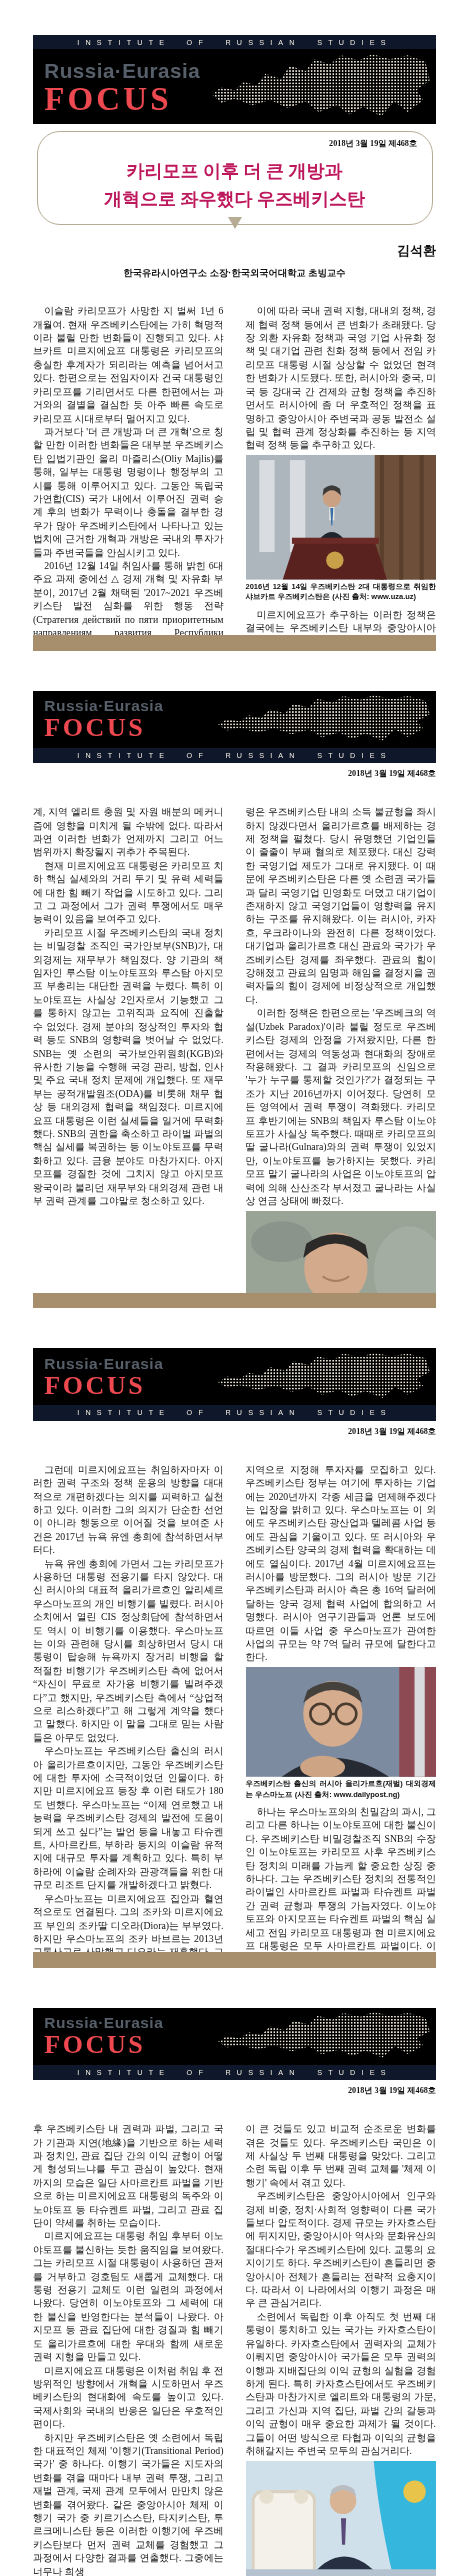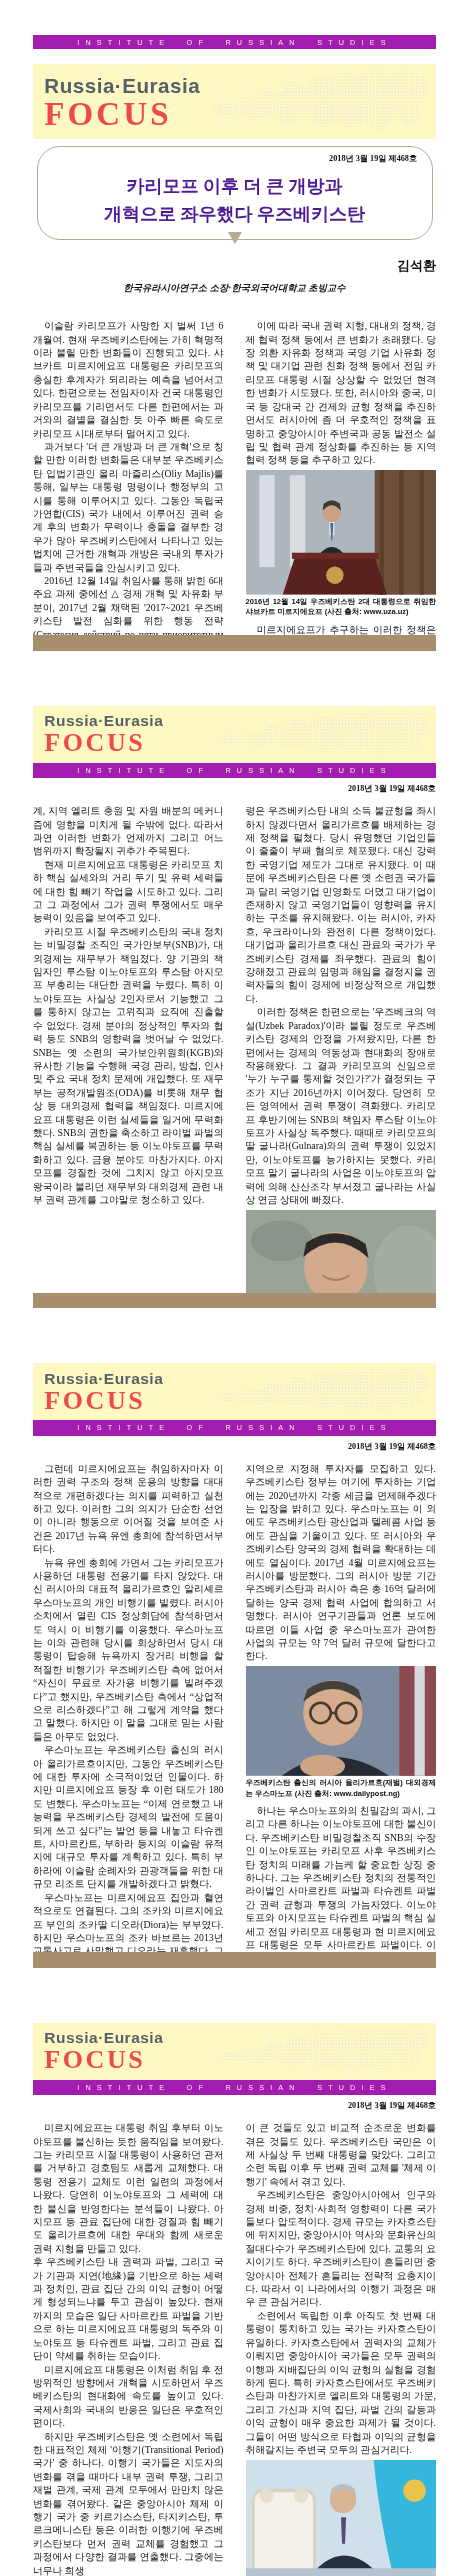--- a/index.html
+++ b/index.html
@@ -1,53 +1,53 @@
 <!DOCTYPE html>
 <html style="font-size:8.2px"><head>
 <meta charset="utf-8">
 <style>
   html,body{margin:0;padding:0;}
   body{width:464px;background:#ffffff;color:#111;
        font-family:"Liberation Serif","DejaVu Serif",serif;}
   .page{position:relative;width:464px;box-sizing:border-box;overflow:hidden;background:#fff;}
   .inner{margin:0 28px 0 33px;}
   
-  .inst-band{height:14.4px;background:#a21caf;display:flex;align-items:center;justify-content:center;}
+  .inst-band{height:14.4px;background:#0f172a;display:flex;align-items:center;justify-content:center;}
   .inst-band span{color:#f6f1e4;font-family:"Liberation Sans",sans-serif;font-size:7.2px;
                   letter-spacing:6.2px;word-spacing:8.2px;white-space:nowrap;overflow:hidden;}
-  .logo-box{position:relative;background:#fef9c3;overflow:hidden;margin-top:15px;}
+  .logo-box{position:relative;background:#000000;overflow:hidden;}
   .logo-box.big{height:75px;}
   .logo-box.small{height:57px;}
   .logo-text{position:absolute;left:11.3px;top:50%;transform:translateY(-50%);}
   .logo-line1{font-family:"Liberation Sans",sans-serif;font-weight:bold;color:#57606a;}
   .big .logo-line1{font-size:20.6px;letter-spacing:0.5px;}
   .small .logo-line1{font-size:15.5px;letter-spacing:0.5px;}
   .logo-line2{font-family:"Liberation Serif",serif;font-weight:bold;color:#ee4950;}
   .big .logo-line2{font-size:33px;letter-spacing:3.1px;line-height:32px;}
   .small .logo-line2{font-size:26px;letter-spacing:2.6px;line-height:26px;}
   .map-dots{position:absolute;right:6.2px;top:50%;transform:translateY(-50%);
             background-image:radial-gradient(circle,#f0e9d7 0.8px,transparent 1px);
             background-size:3.1px 3.1px;
             clip-path:polygon(2% 62%,6% 50%,12% 55%,16% 42%,22% 48%,26% 30%,33% 38%,37% 18%,44% 26%,48% 8%,55% 16%,60% 2%,68% 10%,74% 0%,82% 8%,90% 2%,98% 12%,100% 40%,94% 55%,97% 70%,90% 88%,84% 72%,78% 95%,70% 80%,64% 92%,58% 78%,50% 88%,44% 72%,36% 82%,28% 70%,20% 78%,12% 68%,6% 74%);}
   .big .map-dots{width:222px;height:66px;}
   .small .map-dots{width:216px;height:48px;}
   .dateline{text-align:right;font-weight:bold;font-size:8.2px;margin-top:5.2px;}
   
   .bubble{position:relative;margin:6.2px auto 0 auto;width:394px;height:92px;
           border:1.5px solid #b6ac94;border-radius:23px;background:#fff;}
   .bubble .date-in{position:absolute;top:6.2px;right:14.4px;font-weight:bold;font-size:8.2px;}
-  .bubble .title{margin-top:25px;text-align:center;font-size:18px;font-weight:bold;line-height:28px;color:#4c1d95;}
+  .bubble .title{margin-top:25px;text-align:center;font-size:18px;font-weight:bold;line-height:28px;color:#be185d;}
   .pointer{position:absolute;left:50%;bottom:-12px;transform:translateX(-50%);
            width:0;height:0;border:7.7px solid transparent;border-top:12px solid #b6ac94;}
   .author{text-align:right;font-family:"Liberation Sans",sans-serif;font-weight:bold;font-size:13px;margin-top:17.5px;}
-  .affil{text-align:center;font-family:"Liberation Sans",sans-serif;font-weight:bold;font-size:9.3px;margin-top:7.2px;font-style:italic;}
+  .affil{text-align:center;font-family:"Liberation Sans",sans-serif;font-weight:bold;font-size:9.3px;margin-top:7.2px;}
   
   .cols{display:flex;gap:22px;}
   .cols.p1{margin-top:24px;}
-  .cols.pn{margin-top:10px;}
+  .cols.pn{margin-top:26px;}
   .col{width:192px;font-size:9.8px;line-height:13.4px;text-align:justify;}
   .para{margin:0;text-indent:1.15em;}
   .noindent{text-indent:0;}
   .photo{margin:3.6px 0 2.1px;}
   .photo svg{display:block;width:100%;height:auto;}
   .caption{font-family:"Liberation Sans",sans-serif;font-weight:bold;font-size:7.5px;
            line-height:10.3px;text-align:justify;margin:1px 0 5.2px;text-indent:0;}
   
   .separator{height:15.5px;background:#a78e6d;margin:0 28px 0 33px;}
 </style>
@@ -98,21 +98,21 @@
             <circle cx="168" cy="84" r="18" fill="#cba184"></circle>
             <path d="M150 80 q18 -22 36 0 l-2 -14 q-16 -14 -32 0 z" fill="#3c3a38"></path>
             <path d="M128 190 q40 -78 80 0 z" fill="#20262f"></path>
             <rect x="163" y="102" width="10" height="26" fill="#e9e6e0"></rect>
             <path d="M165 104 l6 0 l-2 34 l-2 0 z" fill="#3a6ea8"></path>
             <path d="M96 170 L252 170 L276 244 L72 244 Z" fill="#59221e"></path>
             <rect x="90" y="162" width="170" height="12" fill="#6b2a25"></rect>
             <circle cx="174" cy="206" r="17" fill="#c9a04a"></circle>
           </svg>
         </div>
-        <p class="caption">2016년 12월 14일 우즈베키스탄 2대 대통령으로 취임한 샤브카트 미르지에요프 (사진 출처: www.uza.uz)</p>
+        <p class="caption">2016년 12월 14일 우즈베키스탄 2대 대통령으로 취임한 샤브카트 우즈베키스탄은 (사진 출처: www.uza.uz)</p>
         <div>
             <p class="para">미르지에요프가 추구하는 이러한 정책은 결국에는 우즈베키스탄 내부와 중앙아시아 지역 내 파벌 간 역학 관</p>
           </div>
       </div>
     </div>
   </div>
 </section>
 <div class="separator"></div>
 
 <section class="page" id="p2" style="height:642px;padding-top:40px;">
@@ -216,22 +216,22 @@
         <div class="logo-line2">FOCUS</div>
       </div>
       <div class="map-dots"></div>
     </div>
     <div class="inst-band" style="height:15.5px;">
       <span>INSTITUTE OF RUSSIAN STUDIES</span>
     </div>
     <div class="dateline">2018년 3월 19일 제468호</div>
     <div class="cols pn">
       <div class="col">
+          <p class="para noindent">후 우즈베키스탄 내 권력과 파벌, 그리고 국가 기관과 지연(地緣)을 기반으로 하는 세력과 정치인, 관료 집단 간의 이익 균형이 어떻게 형성되느냐를 두고 관심이 높았다. 현재까지의 모습은 일단 사마르칸트 파벌을 기반으로 하는 미르지에요프 대통령의 독주와 이노야토프 등 타슈켄트 파벌, 그리고 관료 집단이 약세를 취하는 모습이다.</p>
           <p class="para">미르지에요프는 대통령 취임 후부터 이노야토프를 불신하는 듯한 움직임을 보여왔다. 그는 카리모프 시절 대통령이 사용하던 관저를 거부하고 경호팀도 새롭게 교체했다. 대통령 전용기 교체도 이런 일련의 과정에서 나왔다. 당연히 이노야토프와 그 세력에 대한 불신을 반영한다는 분석들이 나왔다. 아지모프 등 관료 집단에 대한 경질과 힘 빼기도 올리가르흐에 대한 우대와 함께 새로운 권력 지형을 만들고 있다.</p>
-          <p class="para noindent">후 우즈베키스탄 내 권력과 파벌, 그리고 국가 기관과 지연(地緣)을 기반으로 하는 세력과 정치인, 관료 집단 간의 이익 균형이 어떻게 형성되느냐를 두고 관심이 높았다. 현재까지의 모습은 일단 사마르칸트 파벌을 기반으로 하는 미르지에요프 대통령의 독주와 이노야토프 등 타슈켄트 파벌, 그리고 관료 집단이 약세를 취하는 모습이다.</p>
           <p class="para">미르지에요프 대통령은 이처럼 취임 후 전방위적인 방향에서 개혁을 시도하면서 우즈베키스탄의 현대화에 속도를 높이고 있다. 국제사회와 국내의 반응은 일단은 우호적인 편이다.</p>
           <p class="para">하지만 우즈베키스탄은 옛 소련에서 독립한 대표적인 체제 '이행기(Transitional Period) 국가' 중 하나다. 이행기 국가들은 지도자의 변화를 겪을 때마다 내부 권력 투쟁, 그리고 재벌 관계, 국제 관계 모두에서 만만치 않은 변화를 겪어왔다. 같은 중앙아시아 체제 이행기 국가 중 키르기스스탄, 타지키스탄, 투르크메니스탄 등은 이러한 이행기에 우즈베키스탄보다 먼저 권력 교체를 경험했고 그 과정에서 다양한 결과를 연출했다. 그중에는 너무나 희생</p>
         </div>
       <div class="col">
         <div>
             <p class="para noindent">이 큰 것들도 있고 비교적 순조로운 변화를 겪은 것들도 있다. 우즈베키스탄 국민은 이제 사실상 두 번째 대통령을 맞았다. 그리고 소련 독립 이후 두 번째 권력 교체를 '체제 이행기' 속에서 겪고 있다.</p>
             <p class="para">우즈베키스탄은 중앙아시아에서 인구와 경제 비중, 정치·사회적 영향력이 다른 국가들보다 압도적이다. 경제 규모는 카자흐스탄에 뒤지지만, 중앙아시아 역사와 문화유산의 절대다수가 우즈베키스탄에 있다. 교통의 요지이기도 하다. 우즈베키스탄이 흔들리면 중앙아시아 전체가 흔들리는 전략적 요충지이다. 따라서 이 나라에서의 이행기 과정은 매우 큰 관심거리다.</p>
             <p class="para">소련에서 독립한 이후 아직도 첫 번째 대통령이 통치하고 있는 국가는 카자흐스탄이 유일하다. 카자흐스탄에서 권력자의 교체가 이뤄지면 중앙아시아 국가들은 모두 권력의 이행과 지배집단의 이익 균형의 실험을 경험하게 된다. 특히 카자흐스탄에서도 우즈베키스탄과 마찬가지로 엘리트와 대통령의 가문, 그리고 가신과 지역 집단, 파벌 간의 갈등과 이익 균형이 매우 중요한 과제가 될 것이다. 그들이 어떤 방식으로 타협과 이익의 균형을 취해갈지는 주변국 모두의 관심거리다.</p>
           </div>
         <div class="photo">

